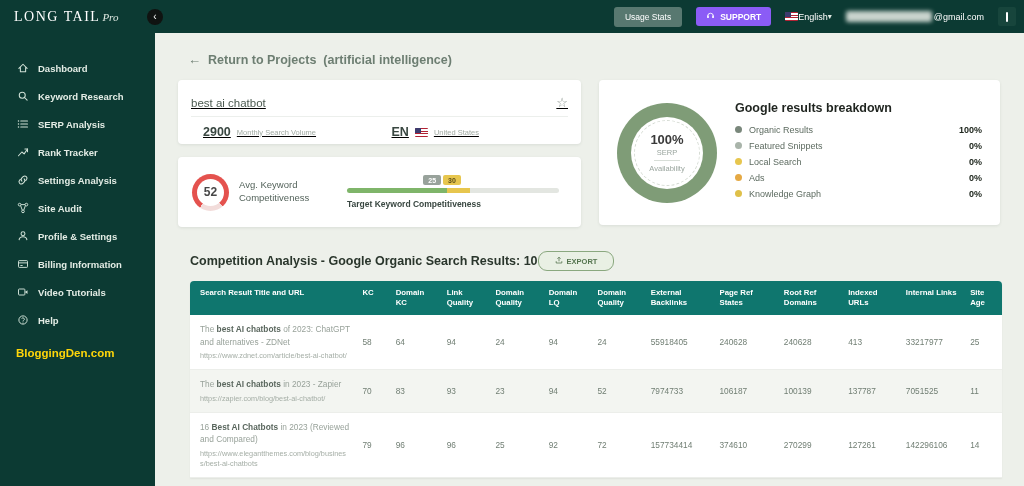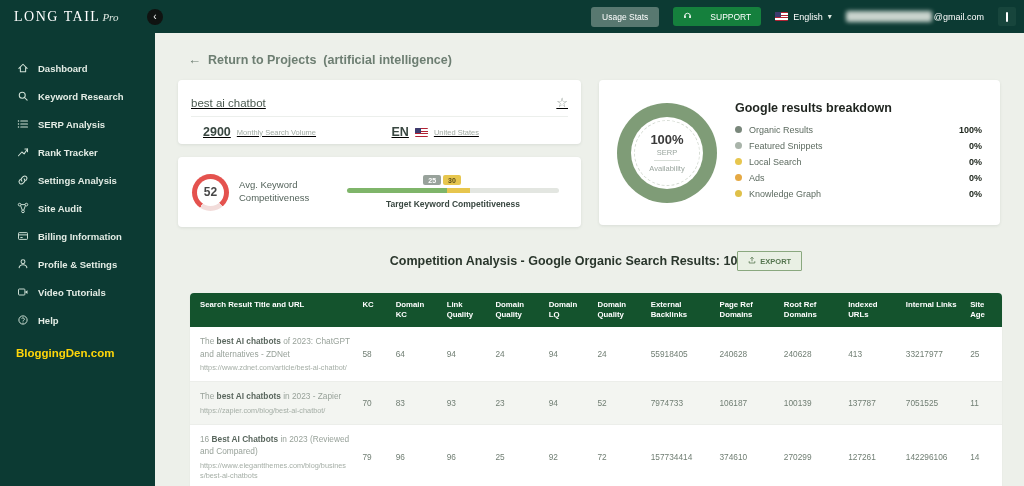--- a/index.html
+++ b/index.html
@@ -4,24 +4,24 @@
 <style>
   * { margin:0; padding:0; box-sizing:border-box; }
   body { font-family:"Liberation Sans", sans-serif; background:#dfe3dd; }
   .app { position:relative; width:1024px; height:486px; background:#edf0ea; overflow:hidden; }
 
   
   .topbar { position:absolute; left:0; top:0; width:1024px; height:33px; background:#0c3a33;
     display:flex; align-items:center; justify-content:flex-end; gap:14px; padding-right:8px; z-index:1; }
   .btn-usage { background:#587870; color:#fff; border:none; border-radius:3px; font-size:8.5px;
     padding:5px 11px; cursor:pointer; font-family:inherit; }
-  .btn-support { background:#15803d; color:#fff; border:none; border-radius:3px; font-size:8.5px; font-weight:normal;
-    padding:4px 10px; cursor:pointer; display:flex; align-items:center; gap:18px; font-family:inherit; }
+  .btn-support { background:#8b5cf6; color:#fff; border:none; border-radius:3px; font-size:8.5px; font-weight:bold;
+    padding:4px 10px; cursor:pointer; display:flex; align-items:center; gap:5px; font-family:inherit; }
   .btn-support svg { width:9px; height:9px; }
-  .lang { display:flex; align-items:center; gap:5px; color:#fff; font-size:9px; cursor:pointer; }
+  .lang { display:flex; align-items:center; color:#fff; font-size:9px; cursor:pointer; }
   .flag { display:inline-block; width:13px; height:9px; border-radius:1px; position:relative; overflow:hidden;
     background:repeating-linear-gradient(180deg,#b22234 0 1.3px,#fff 1.3px 2.6px); }
   .flag::before { content:''; position:absolute; left:0; top:0; width:6px; height:5px; background:#3c3b6e; }
   .caret { font-size:8px; color:#dfe9e2; }
   .email { display:flex; align-items:center; gap:2px; color:#fff; font-size:9px; cursor:pointer; }
   .email-blur { display:inline-block; width:86px; height:11px; background:#dde4de; border-radius:2px;
     filter:blur(2px); opacity:.9; }
   .panel-btn { width:18px; height:19px; background:#17453c; border:none; border-radius:2px; cursor:pointer;
     display:flex; align-items:center; justify-content:center; }
   .panel-bar { display:inline-block; width:2px; height:10px; background:#fff; border-radius:1px; }
@@ -69,47 +69,47 @@
   .gauge-inner { width:27px; height:27px; background:#fff; border-radius:50%; display:flex; align-items:center;
     justify-content:center; font-size:12px; font-weight:bold; color:#474747; }
   .comp-label { width:90px; font-size:9.5px; color:#55645c; line-height:1.35; }
   .slider-wrap { flex:1; display:flex; flex-direction:column; padding:0 8px; cursor:pointer; }
   .badges { display:flex; gap:2px; margin-bottom:3px; margin-left:36%; }
   .badge { font-size:7px; padding:1.5px 5px; border-radius:2px; font-weight:bold; }
   .badge-gray { background:#98a29b; color:#fff; }
   .badge-yellow { background:#e7c64e; color:#5c4d19; }
   .track { width:100%; height:5px; border-radius:3px;
     background:linear-gradient(to right,#7fb56a 0 47%,#e7c64e 47% 58%,#e3e6e1 58%); }
-  .target-label { margin-top:6px; font-size:8.5px; font-weight:bold; color:#394741; text-align:center; }
+  .target-label { margin-top:6px; font-size:8.5px; font-weight:bold; color:#394741; text-align:left; }
 
   .breakdown-card { flex:1; max-width:404px; height:145px; display:flex; align-items:center; gap:18px; padding:14px 18px; }
   .donut { width:100px; height:100px; border-radius:50%; background:#7f9c77; position:relative; flex-shrink:0;
     display:flex; align-items:center; justify-content:center; }
   .donut-hole { width:72px; height:72px; background:#fff; border-radius:50%; position:relative;
     display:flex; flex-direction:column; align-items:center; justify-content:center; gap:1px; }
   .donut-hole::before { content:''; position:absolute; inset:3px; border:1px dashed #d4dad2; border-radius:50%; }
   .donut-val { font-size:13px; font-weight:bold; color:#3a3a3a; }
   .donut-sub { font-size:7.5px; color:#9aa59e; }
   .donut-div { width:26px; height:1px; background:#d8ded8; margin:2px 0; }
   .legend-col { flex:1; }
   .legend-col h3 { margin:0 0 10px; font-size:12.5px; color:#1f241f; }
   .legend-row { display:flex; align-items:center; gap:7px; margin-bottom:6px; }
   .dot { width:7px; height:7px; border-radius:50%; flex-shrink:0; }
   .legend-label { flex:1; font-size:9px; color:#5d6b60; }
   .legend-val { font-size:9px; font-weight:bold; color:#20281f; }
 
   .table-section { margin-top:24px; margin-left:12px; width:812px; }
-  .table-head-row { display:flex; justify-content:center; align-items:center; margin-bottom:22px; }
+  .table-head-row { display:flex; justify-content:flex-start; align-items:center; margin-bottom:10px; }
   .table-head-row h2 { font-size:12.5px; color:#2a362c; }
   .export-btn { display:flex; align-items:center; gap:4px; background:#e9f0e4; border:1px solid #8aa87f;
-    color:#55754f; font-size:7.5px; font-weight:bold; padding:4px 10px; border-radius:1px; cursor:pointer; font-family:inherit; }
+    color:#55754f; font-size:7.5px; font-weight:bold; padding:4px 16px; border-radius:9px; cursor:pointer; font-family:inherit; }
   .export-btn svg { width:8px; height:8px; }
   .table-wrap { border-radius:4px 4px 0 0; overflow:hidden; box-shadow:0 1px 2px rgba(0,0,0,.06); }
   table { border-collapse:collapse; width:100%; background:#fff; table-layout:fixed; }
-  thead th { background:#14532d; color:#fff; font-size:7.8px; font-weight:bold; text-align:left;
+  thead th { background:#0f766e; color:#fff; font-size:7.8px; font-weight:bold; text-align:left;
     padding:7px 6px; line-height:1.3; vertical-align:top; }
   thead th:first-child { width:150px; padding-left:10px; }
   thead th:nth-child(2){width:30px} thead th:nth-child(3){width:46px} thead th:nth-child(4){width:44px}
   thead th:nth-child(5){width:48px} thead th:nth-child(6){width:44px} thead th:nth-child(7){width:48px}
   thead th:nth-child(8){width:62px} thead th:nth-child(9){width:58px} thead th:nth-child(10){width:58px}
   thead th:nth-child(11){width:52px} thead th:nth-child(12){width:58px} thead th:nth-child(13){width:34px}
   tbody td { font-size:8.3px; color:#707e73; padding:8px 6px; border-bottom:1px solid #eceeea;
     vertical-align:middle; background:#fff; }
   tbody tr:nth-child(even) td { background:#f3f5f1; }
   td.title-cell { padding-left:10px; cursor:pointer; }
@@ -199,35 +199,35 @@
               <circle cx="3.5" cy="3.5" r="1.8"></circle>
               <circle cx="12.5" cy="3.5" r="1.8"></circle>
               <circle cx="8" cy="12.5" r="1.8"></circle>
               <path d="M4.8 4.8 7 10.8M11.2 4.8 9 10.8M5.3 3.5h5.4"></path>
             </svg>
           </span>
           <span>Site Audit</span>
         </div>
         <div class="side-item">
           <span class="side-icon">
+            <svg viewBox="0 0 16 16" fill="none" stroke="currentColor" stroke-width="1.4">
+              <circle cx="8" cy="5" r="2.6"></circle>
+              <path d="M2.8 13.5a5.2 4.6 0 0 1 10.4 0"></path>
+            </svg>
+          </span>
+          <span>Profile &amp; Settings</span>
+        </div>
+        <div class="side-item">
+          <span class="side-icon">
             <svg viewBox="0 0 16 16" fill="none" stroke="currentColor" stroke-width="1.3">
               <rect x="2" y="3.5" width="12" height="9" rx="1"></rect>
               <path d="M2 6.5h12M4.5 10h3"></path>
             </svg>
           </span>
           <span>Billing Information</span>
-        </div>
-        <div class="side-item">
-          <span class="side-icon">
-            <svg viewBox="0 0 16 16" fill="none" stroke="currentColor" stroke-width="1.4">
-              <circle cx="8" cy="5" r="2.6"></circle>
-              <path d="M2.8 13.5a5.2 4.6 0 0 1 10.4 0"></path>
-            </svg>
-          </span>
-          <span>Profile &amp; Settings</span>
         </div>
         <div class="side-item">
           <span class="side-icon">
             <svg viewBox="0 0 16 16" fill="none" stroke="currentColor" stroke-width="1.3">
               <rect x="2" y="4" width="8.5" height="8" rx="1"></rect>
               <path d="m10.5 8 3.5-2.5v5z" fill="currentColor" stroke="none"></path>
             </svg>
           </span>
           <span>Video Tutorials</span>
         </div>
@@ -353,21 +353,21 @@
           <thead>
               <tr id="table-headers">
                 <th>Search Result Title and URL</th>
                 <th>KC</th>
                 <th>Domain KC</th>
                 <th>Link Quality</th>
                 <th>Domain Quality</th>
                 <th>Domain LQ</th>
                 <th>Domain Quality</th>
                 <th>External Backlinks</th>
-                <th>Page Ref Domains</th>
+                <th>Page Ref States</th>
                 <th>Root Ref Domains</th>
                 <th>Indexed URLs</th>
                 <th>Internal Links</th>
                 <th>Site Age</th>
               </tr>
             </thead>
           <tbody id="table-body">
               <tr>
                 <td class="title-cell">
                   <div class="row-title"><span>The </span><b>best AI chatbots</b><span> of 2023: ChatGPT and alternatives - ZDNet</span></div>

